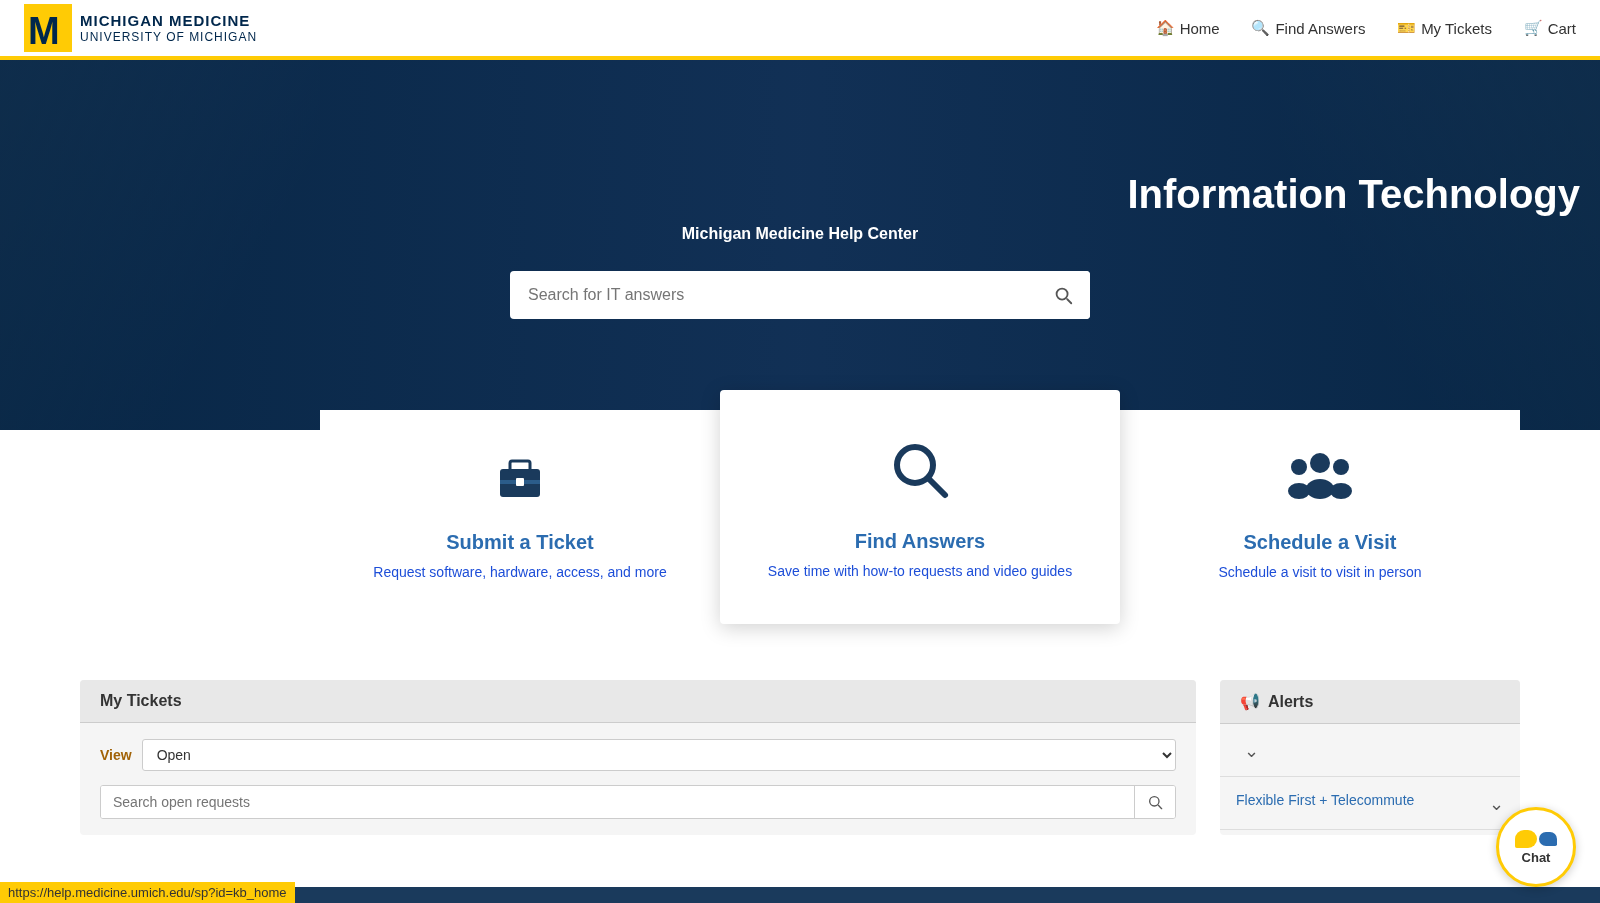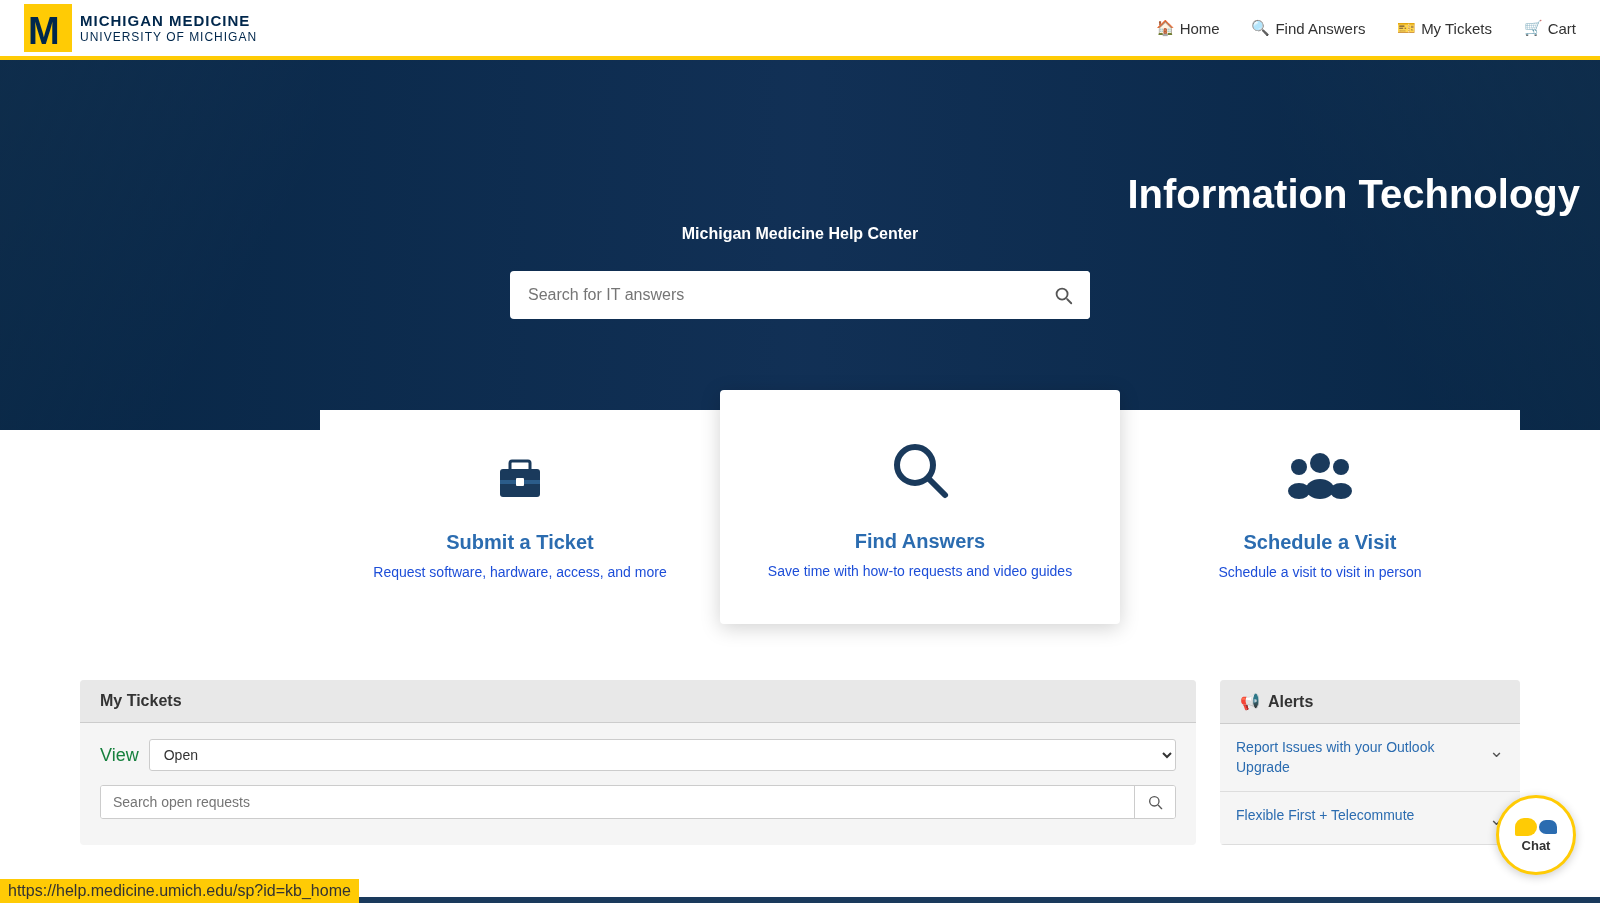--- a/index.html
+++ b/index.html
@@ -220,23 +220,23 @@
     .tickets-body {
       padding: 16px 20px;
     }
     .view-row {
       display: flex;
       align-items: center;
       gap: 10px;
       margin-bottom: 14px;
     }
     .view-label {
-      font-size: 18px;
-      color: #15803d;
-      font-weight: 400;
+      font-size: 14px;
+      color: #a16207;
+      font-weight: 700;
     }
     .view-select {
       flex: 1;
       padding: 6px 10px;
       font-size: 14px;
       border: 1px solid #ccc;
       border-radius: 3px;
       background: #fff;
       color: #333;
       appearance: auto;
@@ -318,29 +318,29 @@
       margin-top: 20px;
     }
 
     
     .url-bar {
       position: fixed;
       bottom: 0;
       left: 0;
       background: #FFCB05;
       color: #333;
-      font-size: 16px;
+      font-size: 13px;
       padding: 3px 8px;
       z-index: 100;
     }
 
     
     .chat-button {
       position: fixed;
-      bottom: 28px;
+      bottom: 16px;
       right: 24px;
       width: 80px;
       height: 80px;
       border-radius: 50%;
       background: #fff;
       border: 3px solid #FFCB05;
       display: flex;
       flex-direction: column;
       align-items: center;
       justify-content: center;
@@ -507,21 +507,20 @@
     </div>
   </div>
 
   <div class="alerts-panel">
     <div class="alerts-header">
       <span>📢</span>
       <span>Alerts</span>
     </div>
     <div class="alerts-body">
       <div class="alert-item">
-        <span class="alert-item-text">Report Issues with your Outlook Upgrade</span>
         <span class="alert-chevron">⌄</span>
       </div>
       <div class="alert-item">
         <span class="alert-item-text">Flexible First + Telecommute</span>
         <span class="alert-chevron">⌄</span>
       </div>
     </div>
   </div>
 
 </div>

